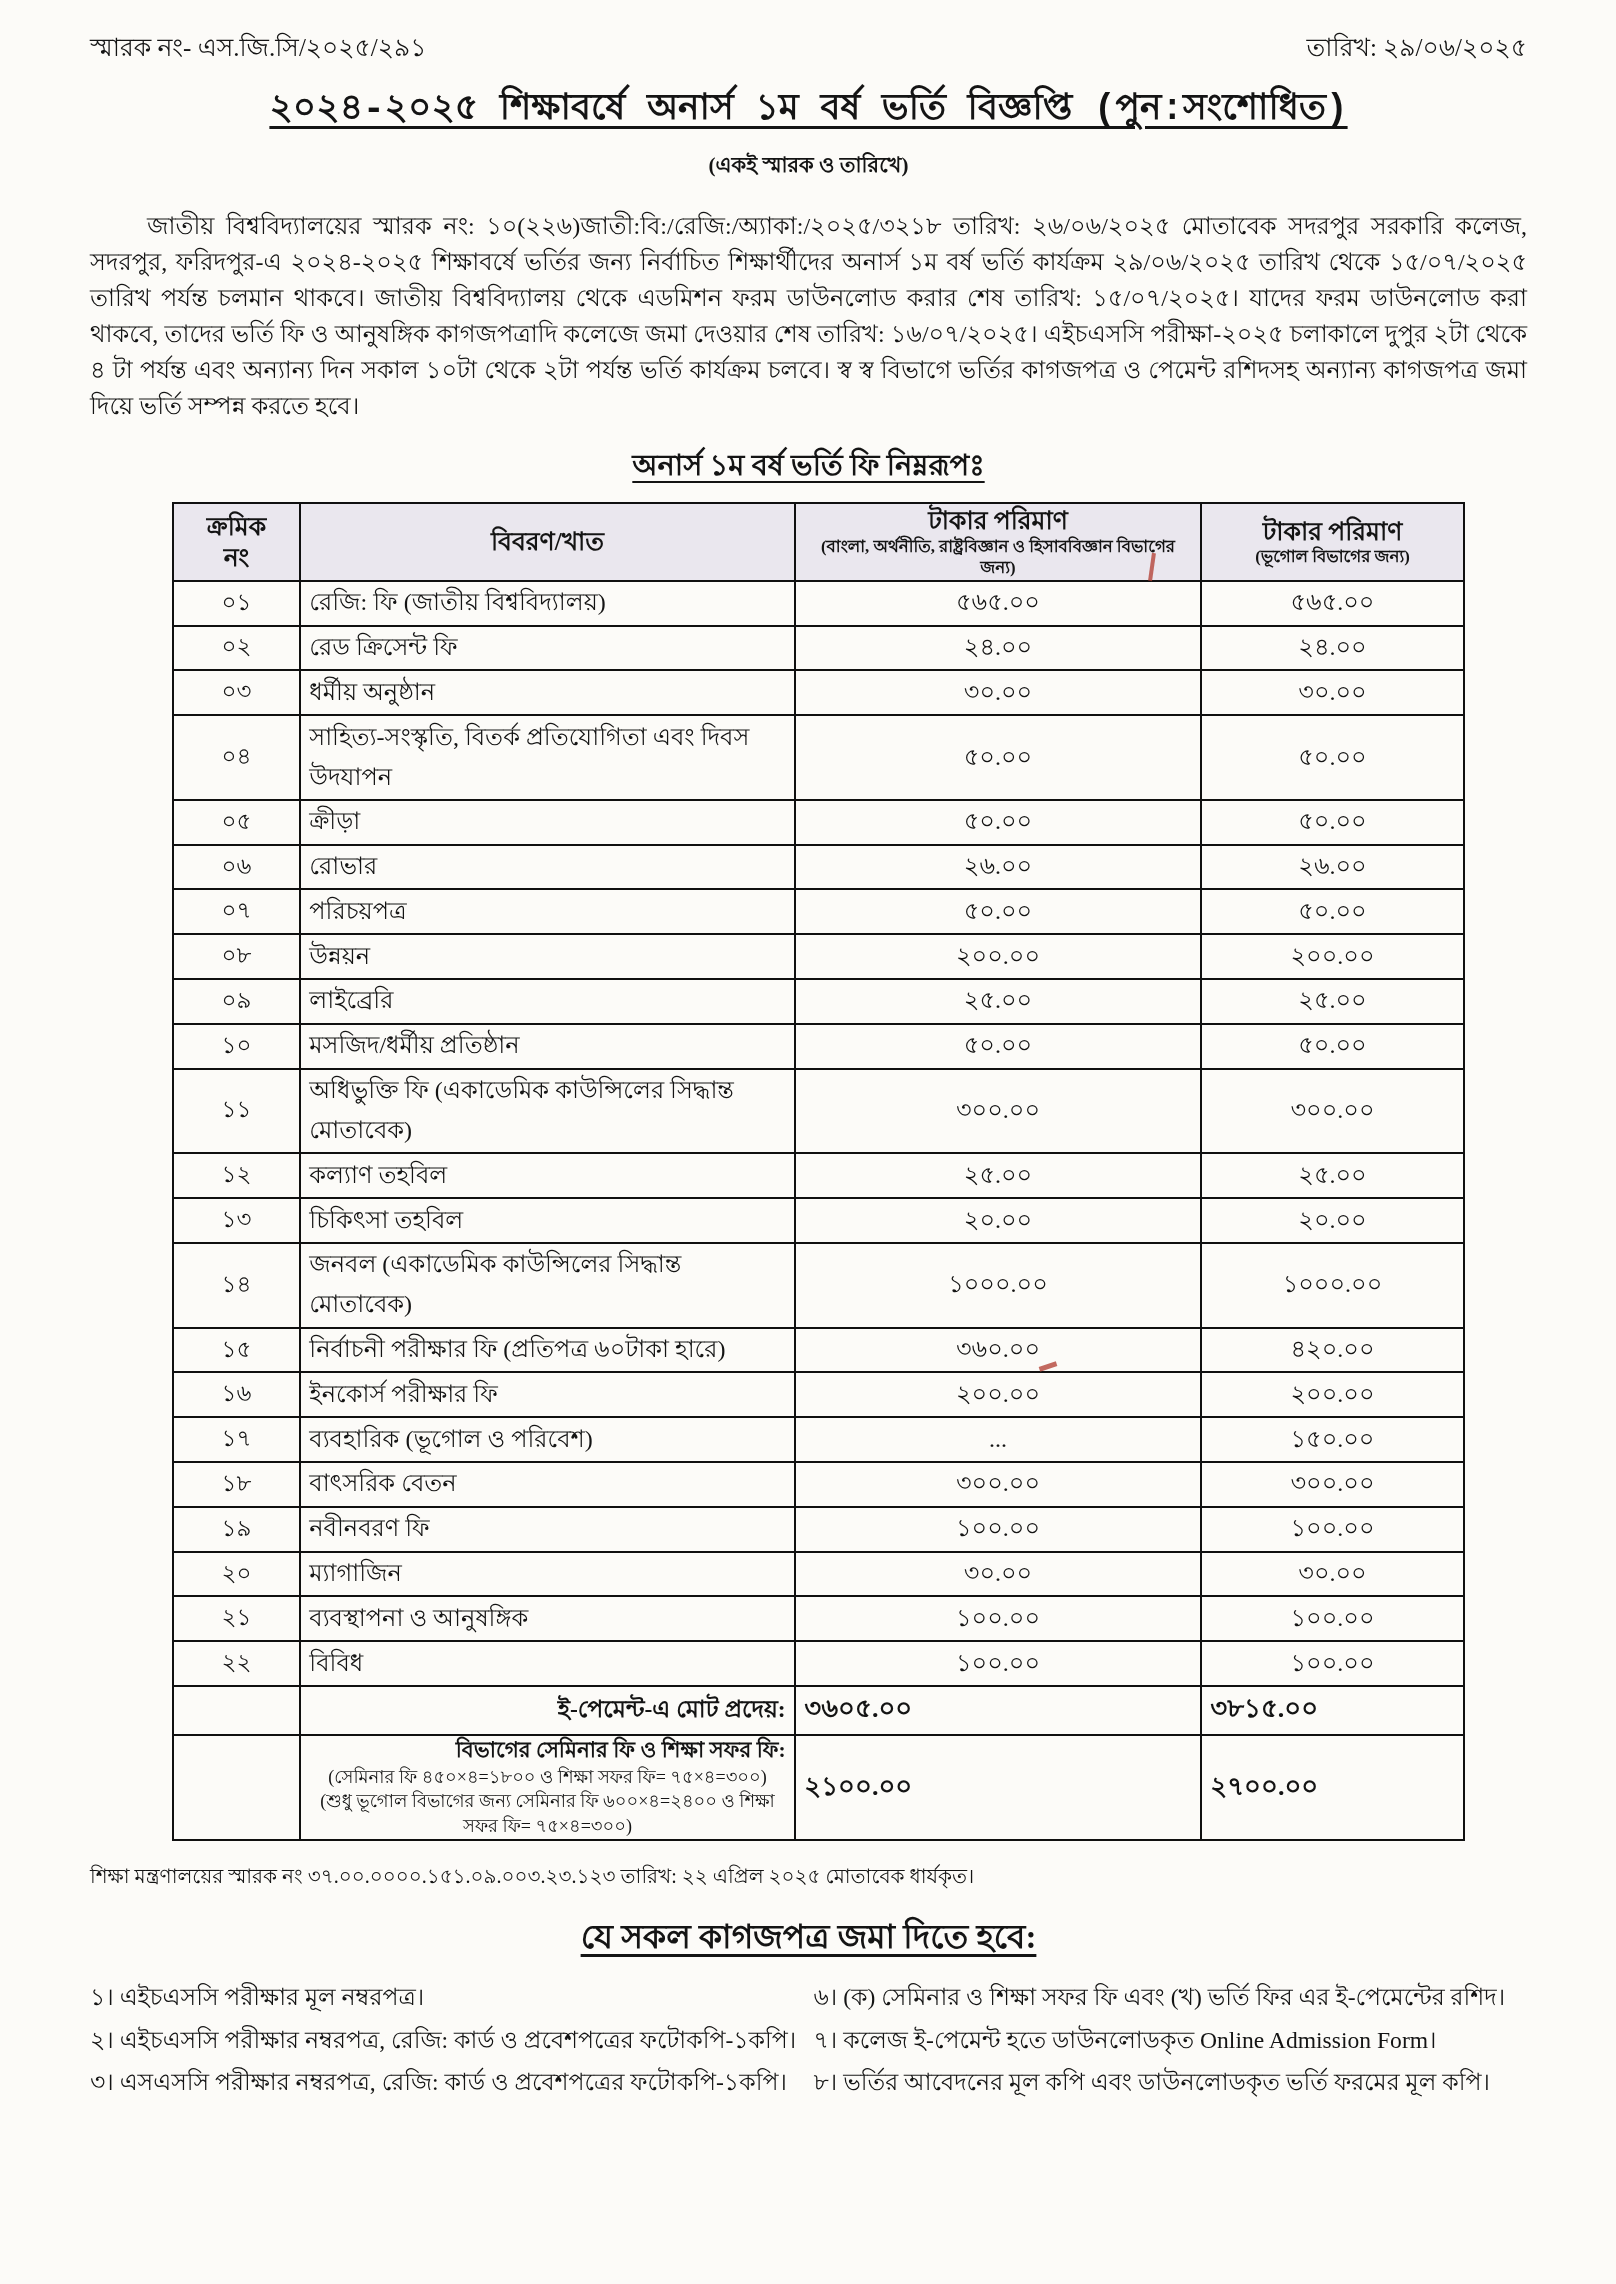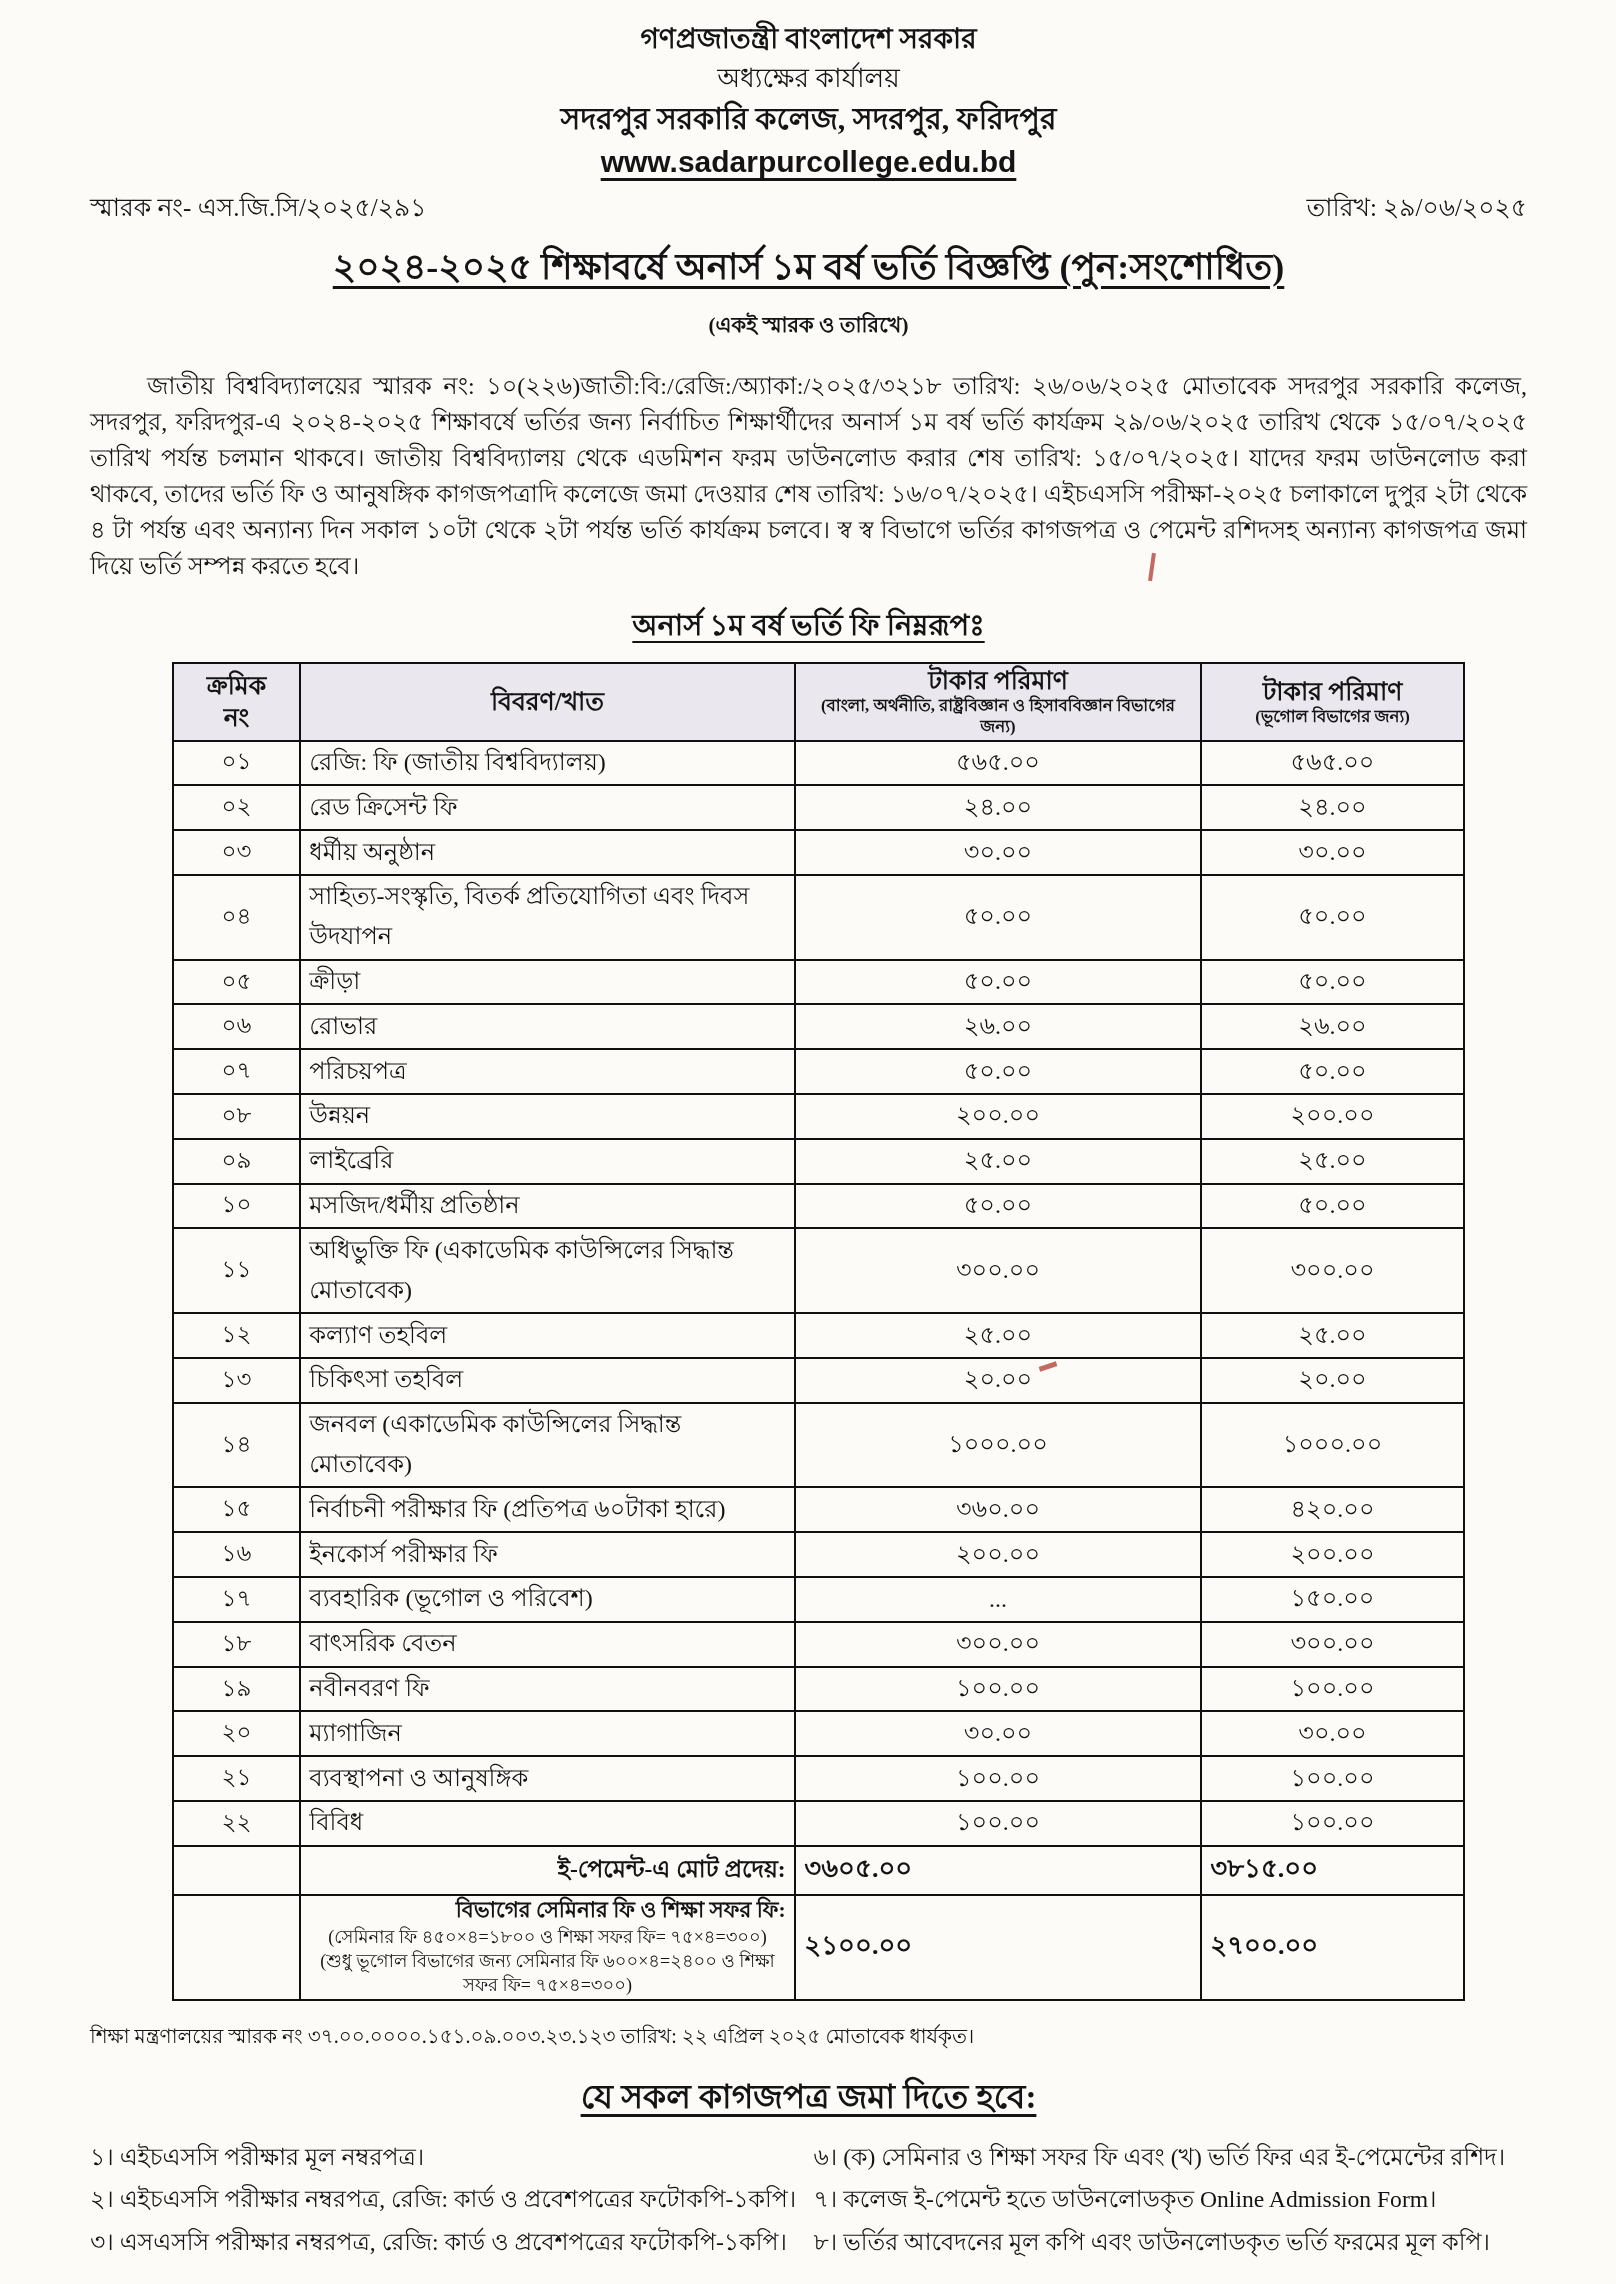--- a/index.html
+++ b/index.html
@@ -14,21 +14,21 @@
     padding:21px 89px 21px 90px;
     overflow:hidden;
   }
   
   .doc-head{text-align:center;line-height:1.25;}
   .doc-head .l1{font-size:28px;font-weight:600;}
   .doc-head .l2{font-size:26.4px;margin-top:5.6px;}
   .doc-head .l3{font-size:30px;font-weight:700;margin-top:5.6px;}
   .doc-head .web{font-size:30px;font-weight:700;margin-top:5.6px;text-decoration:underline;text-underline-offset:5.6px;text-decoration-thickness:2.8px;font-family:"Liberation Sans",sans-serif;}
   .memo-row{display:flex;justify-content:space-between;font-size:25px;margin-top:7px;}
-  .main-title{text-align:center;font-size:36px;font-weight:700;margin-top:8.3px;text-decoration:underline;text-underline-offset:7px;text-decoration-thickness:2.8px;}
+  .main-title{text-align:center;font-size:36px;font-weight:700;margin-top:8.3px;text-decoration:underline;text-underline-offset:7px;text-decoration-thickness:2.8px;font-family:Liberation Mono, monospace;}
   .sub-title{text-align:center;font-size:21px;font-weight:600;margin-top:9.7px;}
   
   .body-par{font-size:24px;line-height:1.5;text-align:justify;margin-top:24px;text-indent:57px;}
   
   .tbl-title{text-align:center;font-size:29px;font-weight:700;margin-top:18px;text-decoration:underline;text-underline-offset:5.6px;text-decoration-thickness:2.1px;}
   table.fees{border-collapse:collapse;margin:11px 0 0 82px;width:1290px;table-layout:fixed;}
   table.fees th,table.fees td{border:2.1px solid #101010;padding:1.4px 8.3px;box-sizing:border-box;}
   table.fees th{background:#eae7ee;font-weight:700;vertical-align:middle;}
   col.c-serial{width:127px;} col.c-desc{width:495px;} col.c-amt1{width:406px;} col.c-amt2{width:263px;}
   th .h-main{font-size:25px;line-height:1.25;}
@@ -51,26 +51,20 @@
   
   .artifact{position:absolute;background:#b03a2e;opacity:.75;}
   .a1{left:1150px;top:553px;width:4.2px;height:28px;transform:rotate(8deg);}
   .a2{left:1039px;top:1364px;width:18px;height:4.9px;transform:rotate(-18deg);}
 </style>
 </head>
 <body>
 
 <div class="page">
 
-  <div class="doc-head">
-    <div class="l1">গণপ্রজাতন্ত্রী বাংলাদেশ সরকার</div>
-    <div class="l2">অধ্যক্ষের কার্যালয়</div>
-    <div class="l3">সদরপুর সরকারি কলেজ, সদরপুর, ফরিদপুর</div>
-    <div class="web">www.sadarpurcollege.edu.bd</div>
-  </div>
 
   <div class="memo-row">
     <span>স্মারক নং- এস.জি.সি/২০২৫/২৯১</span>
     <span>তারিখ: ২৯/০৬/২০২৫</span>
   </div>
 
   <div class="main-title">২০২৪-২০২৫ শিক্ষাবর্ষে অনার্স ১ম বর্ষ ভর্তি বিজ্ঞপ্তি (পুন:সংশোধিত)</div>
   <div class="sub-title">(একই স্মারক ও তারিখে)</div>
 
   <div class="body-par">জাতীয় বিশ্ববিদ্যালয়ের স্মারক নং: ১০(২২৬)জাতী:বি:/রেজি:/অ্যাকা:/২০২৫/৩২১৮ তারিখ: ২৬/০৬/২০২৫ মোতাবেক সদরপুর সরকারি কলেজ, সদরপুর, ফরিদপুর-এ ২০২৪-২০২৫ শিক্ষাবর্ষে ভর্তির জন্য নির্বাচিত শিক্ষার্থীদের অনার্স ১ম বর্ষ ভর্তি কার্যক্রম ২৯/০৬/২০২৫ তারিখ থেকে ১৫/০৭/২০২৫ তারিখ পর্যন্ত চলমান থাকবে। জাতীয় বিশ্ববিদ্যালয় থেকে এডমিশন ফরম ডাউনলোড করার শেষ তারিখ: ১৫/০৭/২০২৫। যাদের ফরম ডাউনলোড করা থাকবে, তাদের ভর্তি ফি ও আনুষঙ্গিক কাগজপত্রাদি কলেজে জমা দেওয়ার শেষ তারিখ: ১৬/০৭/২০২৫। এইচএসসি পরীক্ষা-২০২৫ চলাকালে দুপুর ২টা থেকে ৪ টা পর্যন্ত এবং অন্যান্য দিন সকাল ১০টা থেকে ২টা পর্যন্ত ভর্তি কার্যক্রম চলবে। স্ব স্ব বিভাগে ভর্তির কাগজপত্র ও পেমেন্ট রশিদসহ অন্যান্য কাগজপত্র জমা দিয়ে ভর্তি সম্পন্ন করতে হবে।</div>

